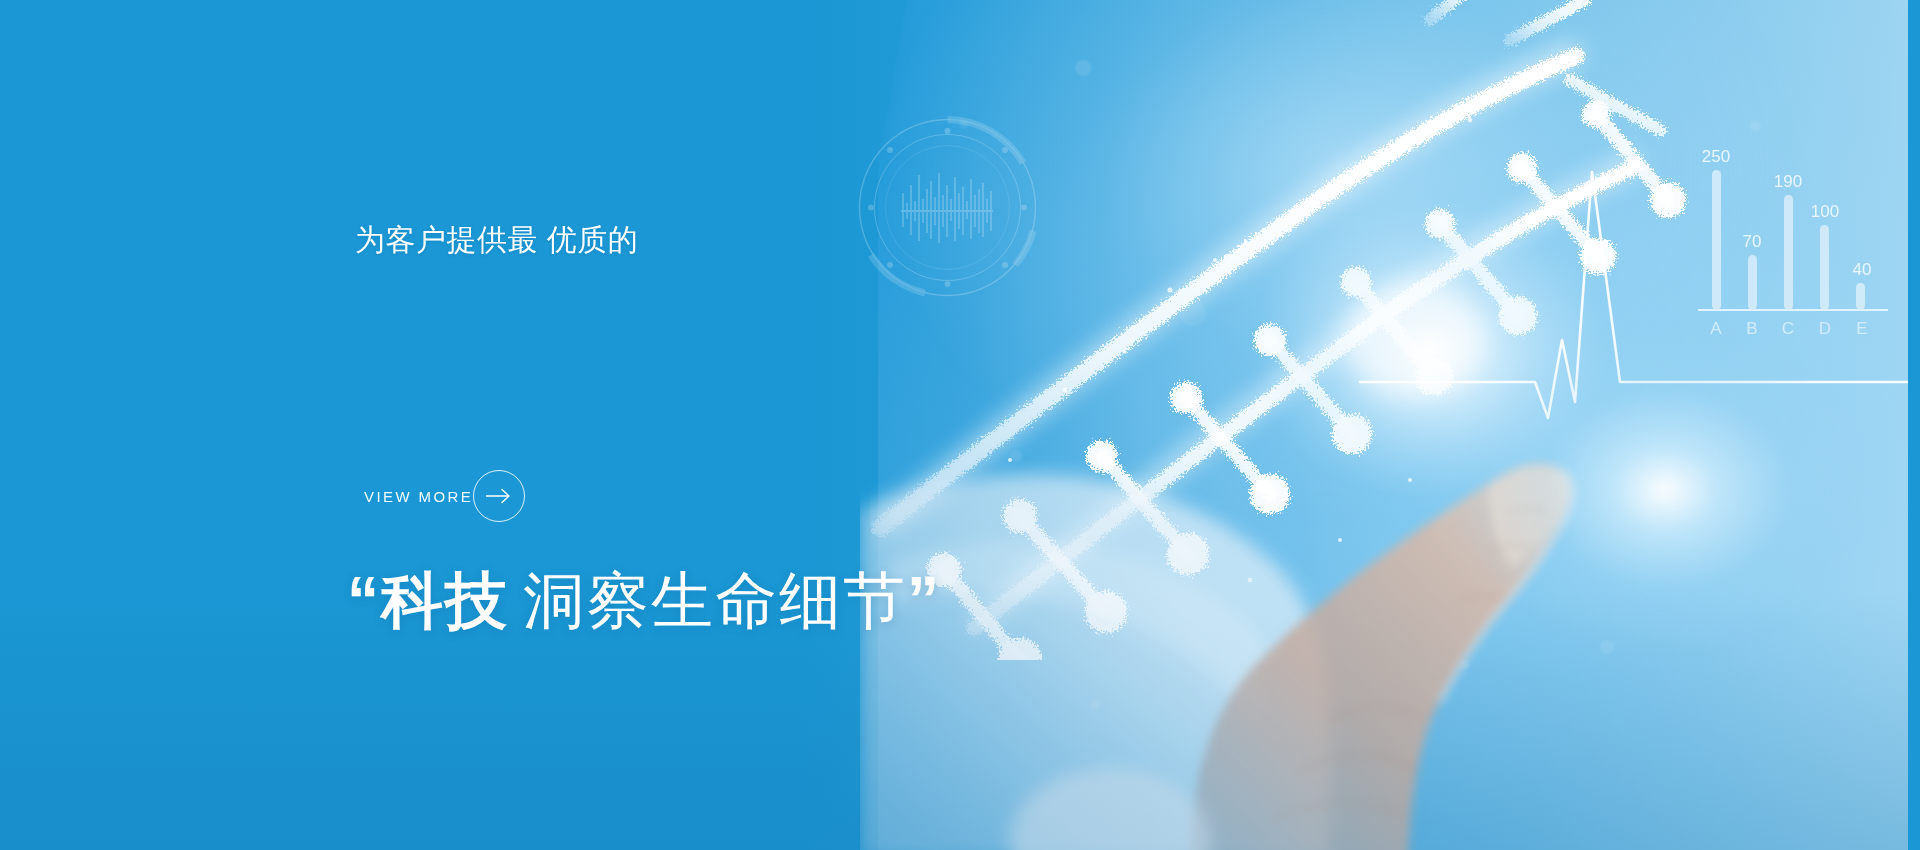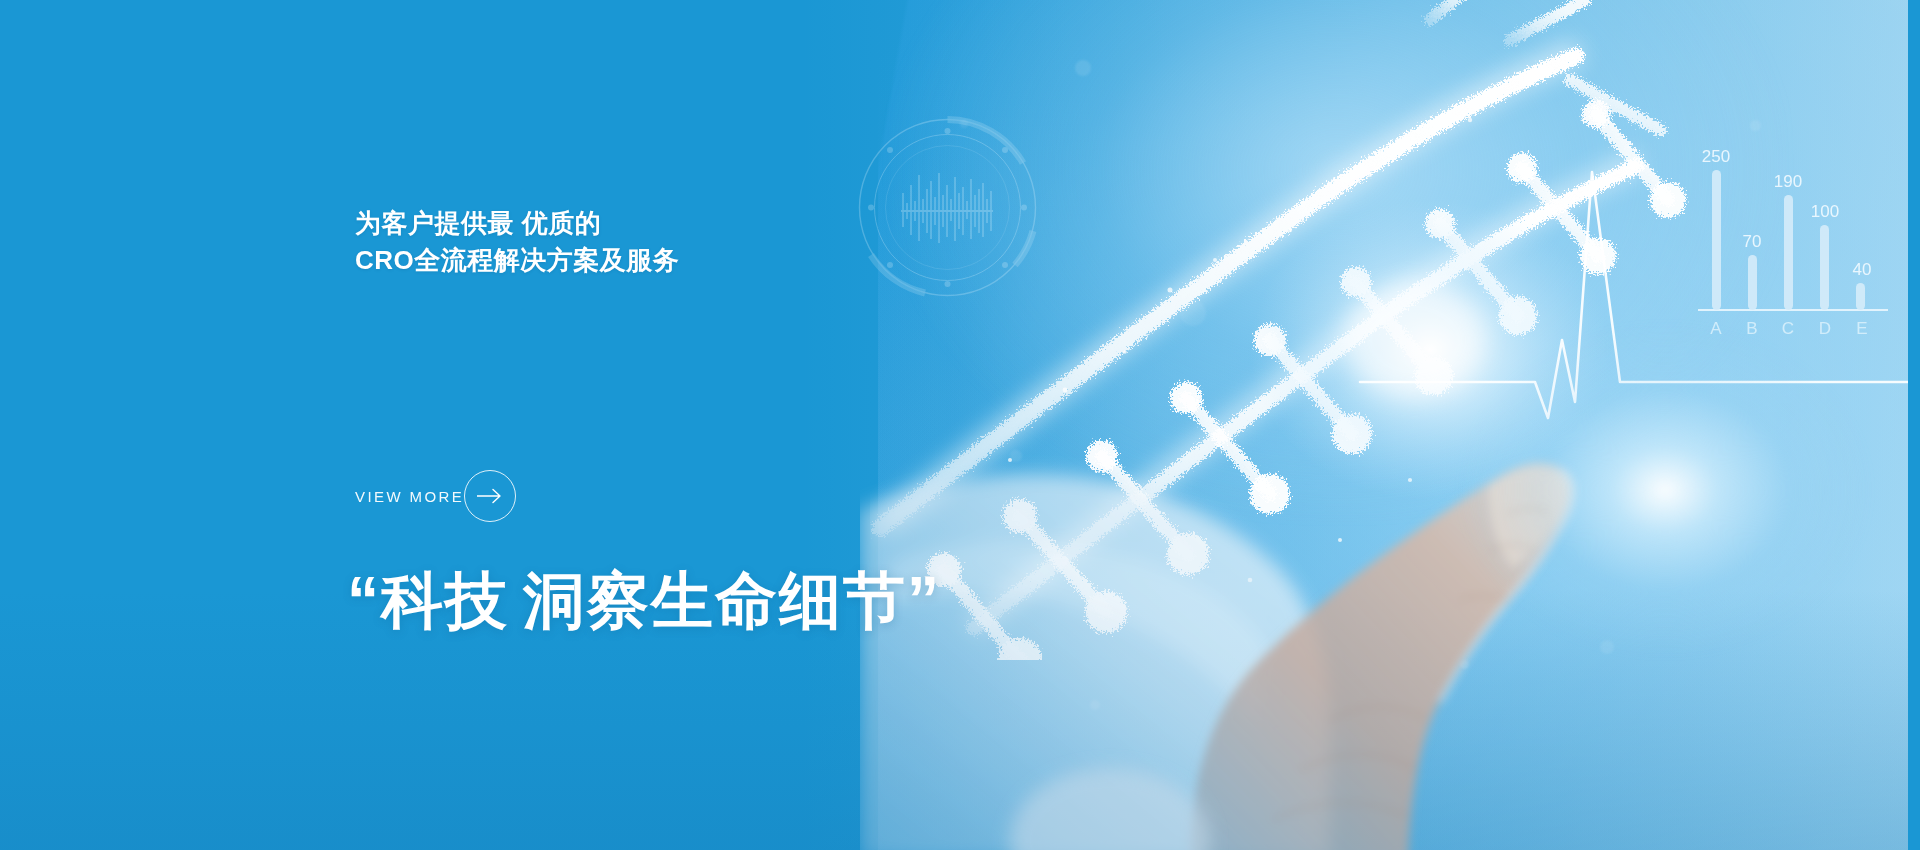--- a/index.html
+++ b/index.html
@@ -59,37 +59,37 @@
   .hand-wrap svg { width:100%; height:100%; display:block; }
 
   
   .viz-wrap { position:absolute; left:1480px; top:150px; width:460px; height:330px; }
   .viz-wrap svg { width:100%; height:100%; display:block; overflow:visible; }
 
   
   .copy { position:absolute; left:355px; top:0; width:850px; height:850px; }
 
   .subhead {
-    position:absolute; top:205px; left:0;
-    color:#ffffff; font-size:26px; line-height:1.42; font-weight:700;
+    position:absolute; top:219px; left:0;
+    color:#ffffff; font-size:30px; line-height:1.42; font-weight:400;
     letter-spacing:.5px; white-space:nowrap;
     text-shadow:0 1px 3px rgba(10,80,130,.18);
   }
   .subhead .ln { display:block; }
 
   .headline {
     position:absolute; top:325px; left:0;
     color:#ffffff; font-size:62px; line-height:1.1; font-weight:400;
     letter-spacing:3px; white-space:nowrap;
     text-shadow:0 2px 8px rgba(10,80,130,.20);
   }
   .headline .dot { padding:0 14px; font-size:52px; vertical-align:middle; }
 
   .viewmore {
-    position:absolute; top:470px; left:0;
+    position:absolute; top:470px; left:9px;
     display:flex; align-items:center; 
     cursor:pointer; user-select:none;
   }
   .viewmore .vm-label {
     color:#ffffff; font-size:15px; letter-spacing:2.4px; font-weight:400;
     white-space:nowrap; opacity:.95;
   }
   .vm-circle {
     width:52px; height:52px; border-radius:50%;
     border:1px solid rgba(255,255,255,.85);
@@ -98,21 +98,21 @@
   .vm-circle svg { display:block; }
 
   .quote {
     position:absolute; top:565px; left:-8px;
     color:#ffffff; font-size:62px; line-height:1.12;
     white-space:nowrap; letter-spacing:2px;
     text-shadow:0 2px 10px rgba(10,80,130,.22);
   }
   .quote .q-mark { font-weight:700; font-size:64px; }
   .quote .q-strong { font-weight:700;text-align:center; }
-  .quote .q-light { font-weight:700; padding-left:14px; }
+  .quote .q-light { font-weight:400; padding-left:14px; }
 
   
   .bokeh { position:absolute; border-radius:50%; background:rgba(255,255,255,.30); filter:blur(1px); }
 </style>
 </head>
 <body>
 
 <div id="hero">
 
   <div class="bg-base"></div>
@@ -348,21 +348,20 @@
           <text x="164" y="184">E</text>
         </g>
       </g>
     </svg>
   </div>
 
   <div class="copy">
 
     <div class="subhead">
       <span class="ln">为客户提供最 优质的</span>
-      <span class="ln">CRO全流程解决方案及服务</span>
     </div>
 
 
     <div class="viewmore">
       <span class="vm-label">VIEW MORE</span>
       <span class="vm-circle">
         <svg width="26" height="16" viewBox="0 0 26 16" xmlns="http://www.w3.org/2000/svg">
           <path d="M0 8 H23 M16 1.5 L23 8 L16 14.5" fill="none" stroke="#ffffff" stroke-width="1.4" stroke-linecap="round" stroke-linejoin="round"></path>
         </svg>
       </span>

